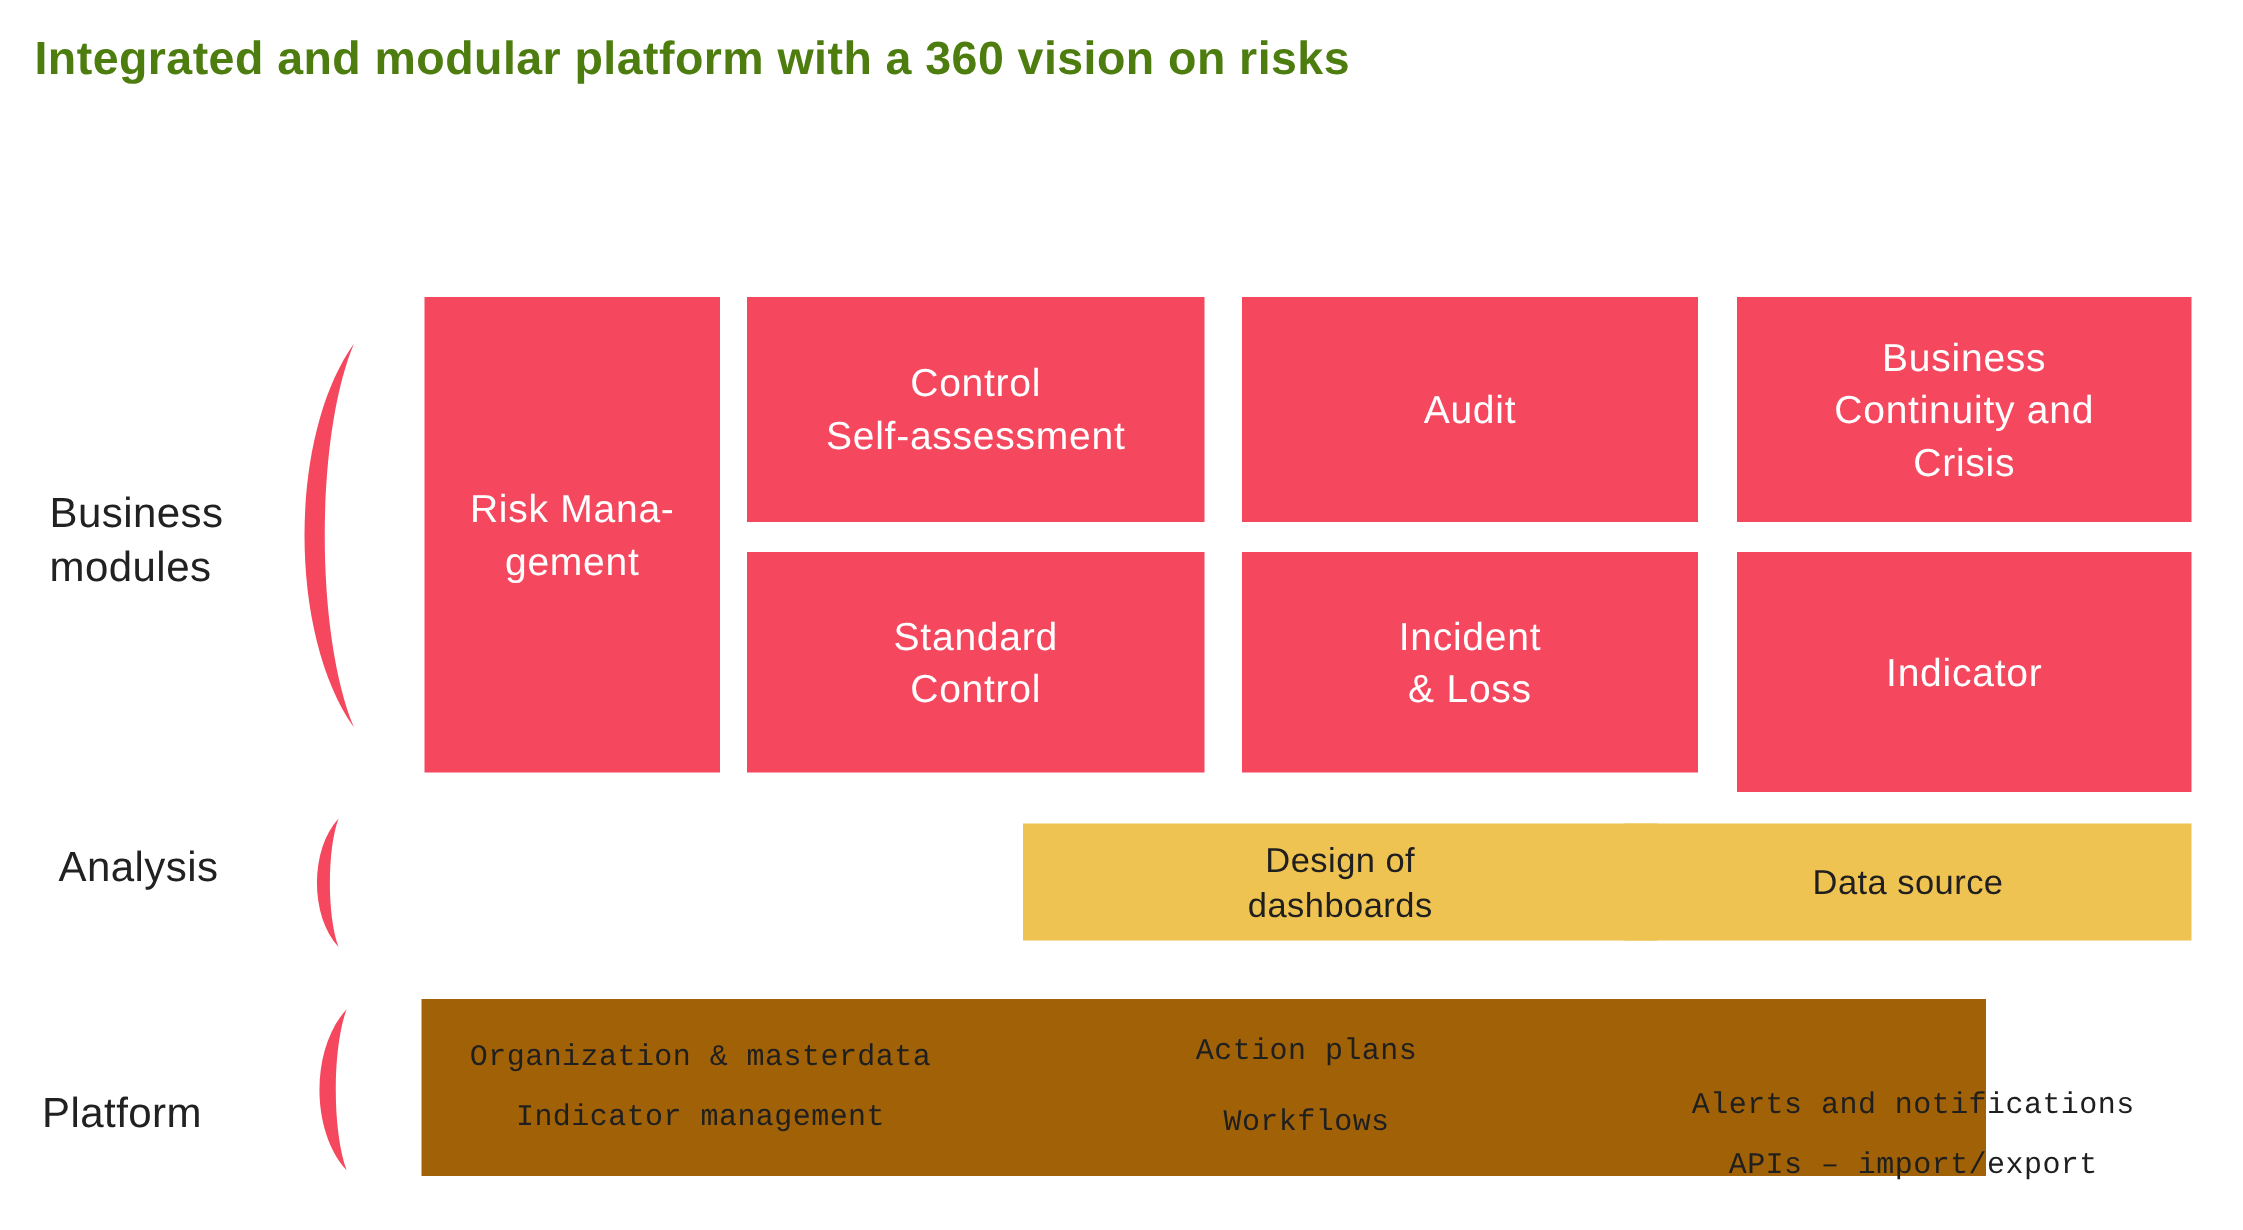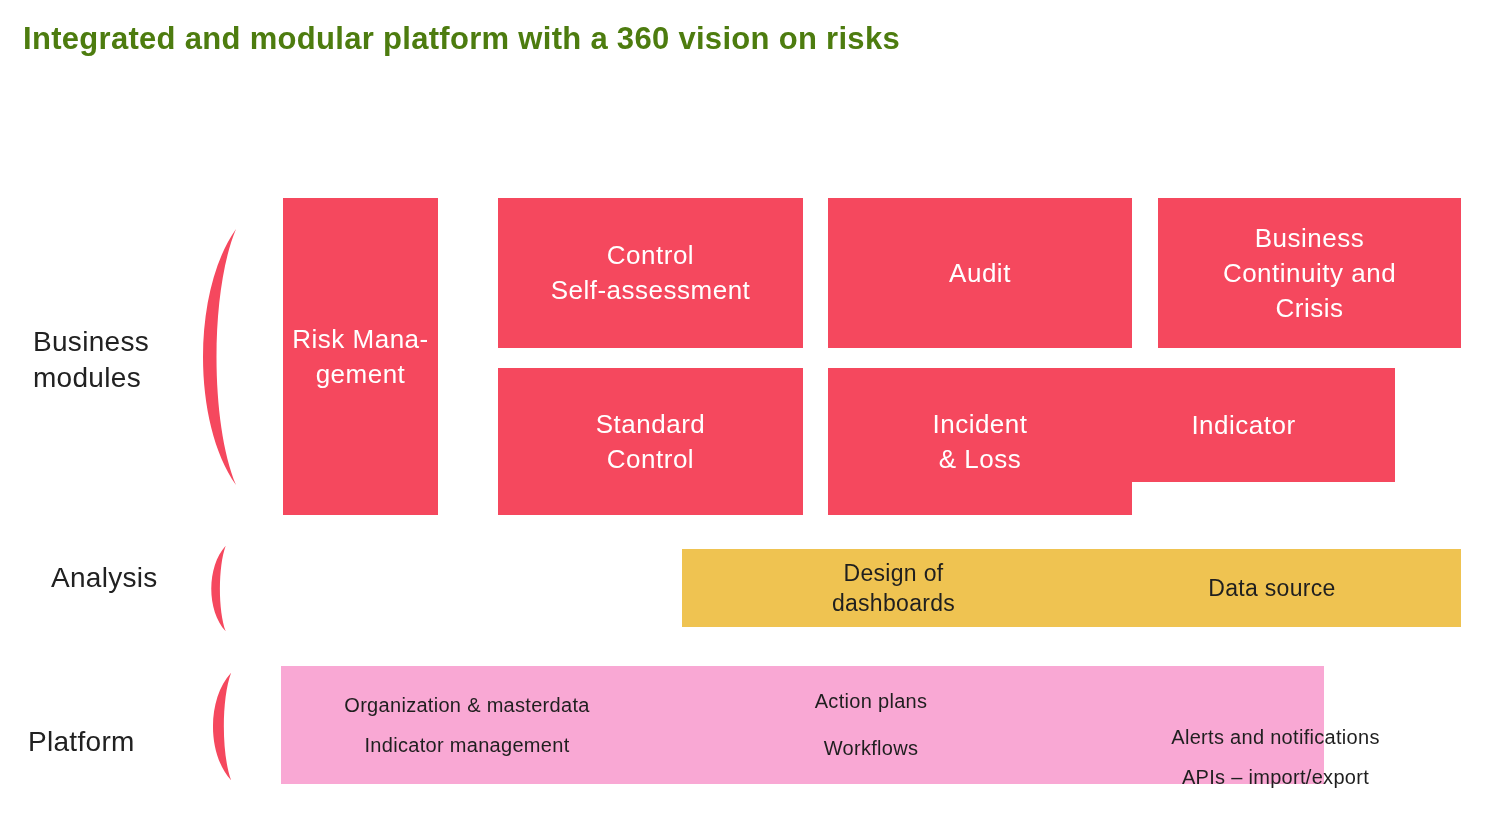--- a/index.html
+++ b/index.html
@@ -13,21 +13,21 @@
     position: absolute; left: 23px; top: 21px;
     font-size: 31px; font-weight: 700; letter-spacing: 0.3px;
     color: #4d7c0f; white-space: nowrap;
   }
 
   .row-label {
     position: absolute; color: #212121; font-size: 28px; line-height: 36px;
     letter-spacing: 0.3px; white-space: pre-line;
   }
   #label-business { left: 33px; top: 324px; }
-  #label-analysis { left: 39px; top: 560px; margin-left: 12px; }
+  #label-analysis { left: 39px; top: 560px; }
   #label-platform { left: 28px; top: 724px; }
 
   .bracket { position: absolute; display: block; }
   .bracket path { fill: #F5485E; }
   #bracket-business { left: 180px; top: 227px; width: 60px; height: 260px; }
   #bracket-analysis { left: 205px; top: 545px; width: 23px; height: 87px; }
   #bracket-platform { left: 205px; top: 672px; width: 29px; height: 109px; }
 
   .box {
     position: absolute; display: flex; align-items: center; justify-content: center;
@@ -35,35 +35,36 @@
   }
   .box.red {
     background: #F5485E; color: #ffffff;
     font-size: 26px; line-height: 35px; letter-spacing: 0.5px; font-weight: 400;
   }
   .box.yellow {
     background: #EFC351; color: #1f1f1f;
     font-size: 23px; line-height: 30px; letter-spacing: 0.3px;
   }
 
-  #box-risk       { left: 283px;  top: 198px; width: 155px; height: 317px; }
+  #box-risk       { left: 283px;  top: 198px; width: 197px; height: 317px; }
   #box-csa        { left: 498px;  top: 198px; width: 305px; height: 150px; }
   #box-audit      { left: 828px;  top: 198px; width: 304px; height: 150px; }
   #box-bcc        { left: 1158px; top: 198px; width: 303px; height: 150px; }
   #box-permanent  { left: 498px;  top: 368px; width: 305px; height: 147px; }
   #box-incident   { left: 828px;  top: 368px; width: 304px; height: 147px; }
-  #box-indicator  { left: 1092px; top: 368px; width: 303px; height: 114px; }
+  #box-indicator  { left: 1158px; top: 368px; width: 303px; height: 160px; }
 
   #box-standard   { left: 282px;  top: 549px; width: 376px; height: 78px; }
   #box-design     { left: 682px;  top: 549px; width: 423px; height: 78px; }
   #box-datasource { left: 1083px; top: 549px; width: 378px; height: 78px; }
 
   .mint-panel {
     position: absolute; left: 281px; top: 666px; width: 1043px; height: 118px;
-    background: #f9a8d4;
+    background: #a16207;
+    font-family: Liberation Mono, monospace;
   }
   .platform-col {
     position: absolute; top: 0; height: 100%;
     display: flex; flex-direction: column; justify-content: center; gap: 17px;
     text-align: center; color: #1f1f1f; font-size: 20px; letter-spacing: 0.3px;
   }
   #pcol-1 { left: 0;     width: 372px; }
   #pcol-2 { left: 404px; width: 372px; gap: 24px; }
   #pcol-3 { left: 809px; width: 371px; margin-top: 32px; }
 </style>

